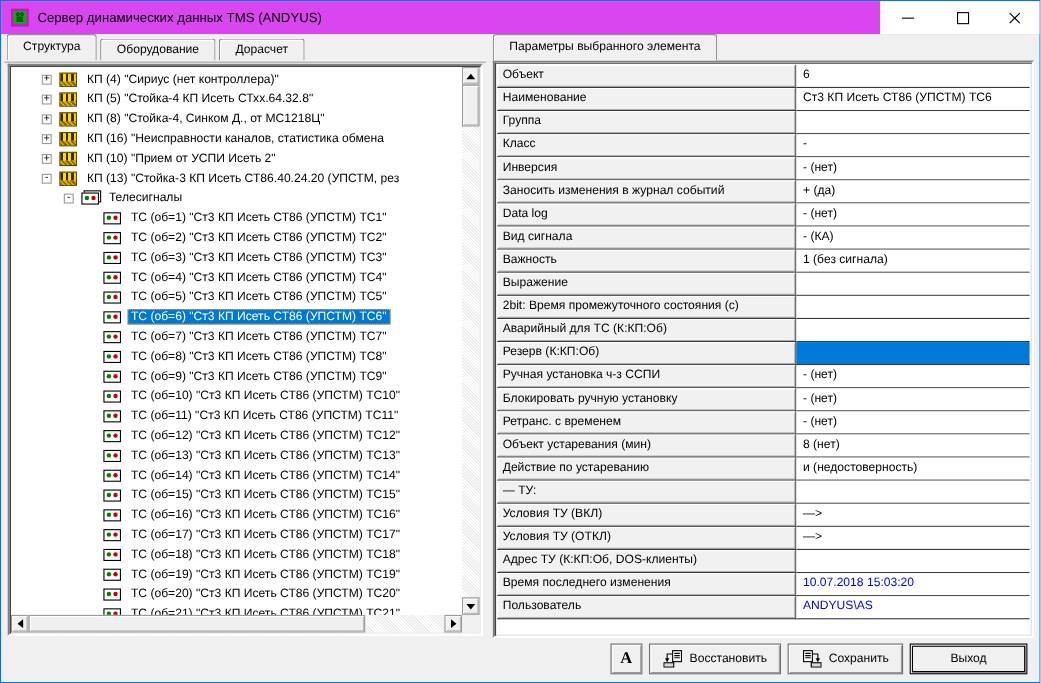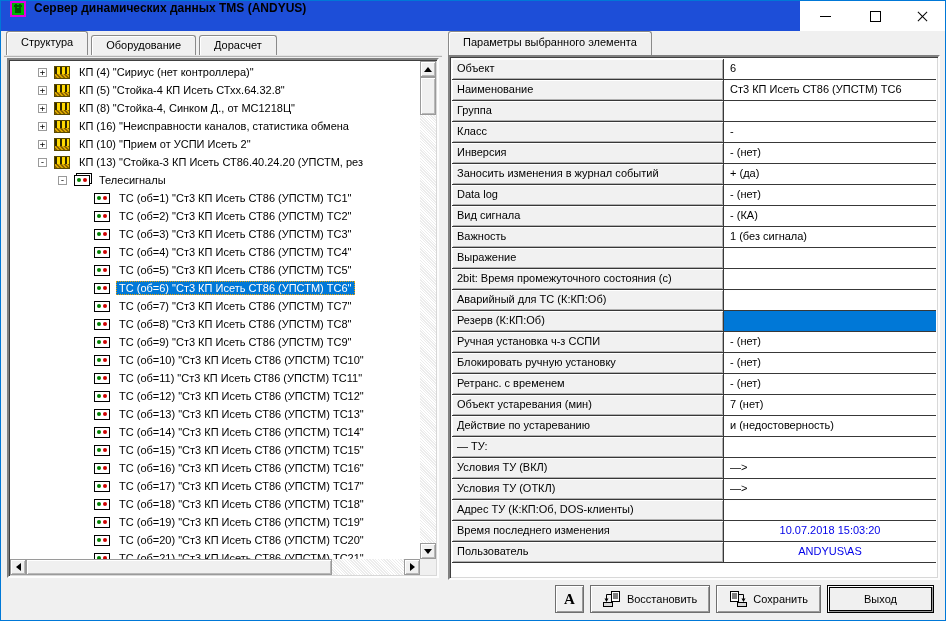--- a/index.html
+++ b/index.html
@@ -1,21 +1,21 @@
 <!DOCTYPE html>
 <html><head>
 <meta charset="utf-8">
 <style>
   html,body{margin:0;padding:0;width:946px;height:621px;overflow:hidden;background:#fff;
     font-family:"Liberation Sans",sans-serif;}
   .window{position:relative;width:946px;height:621px;box-sizing:border-box;
     border:1px solid #0078d7;background:#f0f0f0;}
   
-  .titlebar{position:absolute;left:0;top:0;right:0;height:30px;background:#1d4ed8;
-    display:flex;align-items:flex-start;font-weight:bold;}
+  .titlebar{position:absolute;left:0;top:0;right:0;height:30px;background:#d946ef;
+    display:flex;align-items:center;}
   .app-icon{width:16px;height:16px;margin-left:9px;margin-right:8px;box-sizing:border-box;
     border:2px solid #e400e4;background:
       radial-gradient(circle at 4px 3px,#005800 1.6px,transparent 2px),
       radial-gradient(circle at 8px 3px,#005800 1.6px,transparent 2px),
       linear-gradient(#005800,#005800) 3px 5px/6px 5px no-repeat,
       #00b400;}
   .title-text{font-size:12px;color:#000;}
   .caption-buttons{position:absolute;right:0;top:0;height:30px;display:flex;}
   .cap{width:50px;height:30px;display:flex;align-items:center;justify-content:center;background:#fff;}
   .cap:last-child{width:45px;}
@@ -76,21 +76,21 @@
   .gridbox{position:absolute;left:447px;top:54px;width:492px;height:525px;background:#fff;
     border:2px solid;border-color:#808080 #fdfdfd #fdfdfd #808080;box-sizing:border-box;
     box-shadow:inset 1px 1px 0 #404040, inset -1px -1px 0 #d8d8d8;overflow:hidden;}
   #prop-rows{position:absolute;left:2px;top:2px;right:2px;}
   .prow{display:flex;height:21px;}
   .plabel{width:272px;flex:none;background:#f1f1f1;color:#000;font-size:11px;line-height:19px;
     padding:0 5px;box-sizing:border-box;border-right:1px solid #383838;border-bottom:1px solid #383838;
     box-shadow:inset 1px 1px 0 #fff,inset -1px -1px 0 #b0b0b0;white-space:nowrap;overflow:hidden;}
   .pvalue{flex:1;background:#fff;color:#000;font-size:11px;line-height:19px;padding:0 6px;
     border-bottom:1px solid #383838;white-space:nowrap;overflow:hidden;}
-  .pvalue.blue{color:#0000e8;text-align:center;}
+  .pvalue.blue{color:#0000e8;}
   .pvalue.selcell{background:#0078d7;}
   
   .footer{position:absolute;left:0;right:11px;top:584px;height:28px;display:flex;
     justify-content:flex-end;gap:6px;}
   .fbtn{height:28px;box-sizing:border-box;background:#f0f0f0;border:1px solid #6f6f6f;
     box-shadow:inset 1px 1px 0 #fff,inset -1px -1px 0 #9a9a9a;font-size:11px;color:#000;
     display:flex;align-items:center;justify-content:center;gap:6px;padding:10px 12px;
     font-family:"Liberation Sans",sans-serif;}
   .fbtn.default{border:1px solid #000;outline:1px solid #000;outline-offset:-3px;width:107px;}
   .fbtn.fontbtn{width:29px;padding:0;font:bold 15px "Liberation Serif",serif;}
@@ -331,21 +331,21 @@
         <div class="prow">
           <div class="plabel">Блокировать ручную установку</div>
           <div class="pvalue">- (нет)</div>
         </div>
         <div class="prow">
           <div class="plabel">Ретранс. с временем</div>
           <div class="pvalue">- (нет)</div>
         </div>
         <div class="prow">
           <div class="plabel">Объект устаревания (мин)</div>
-          <div class="pvalue">7 (нет)</div>
+          <div class="pvalue">8 (нет)</div>
         </div>
         <div class="prow">
           <div class="plabel">Действие по устареванию</div>
           <div class="pvalue">и (недостоверность)</div>
         </div>
         <div class="prow">
           <div class="plabel">— ТУ:</div>
           <div class="pvalue"></div>
         </div>
         <div class="prow">

